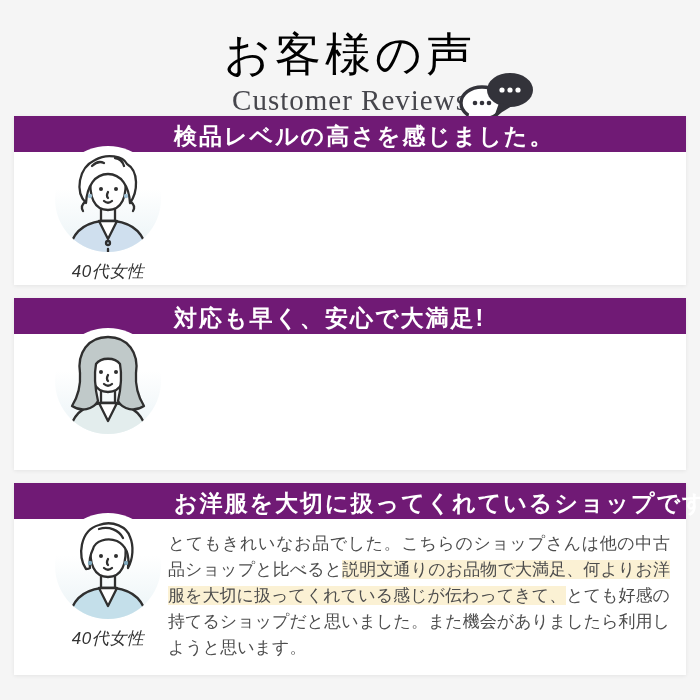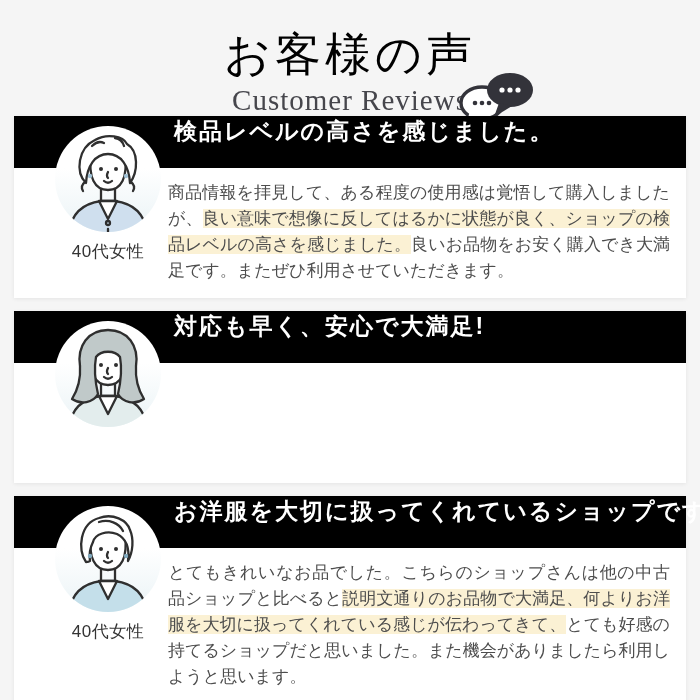--- a/index.html
+++ b/index.html
@@ -28,33 +28,33 @@
   .card {
     position:relative;
     margin:0 14px 13px 14px;
     background:#ffffff;
     min-height:169px;
     box-shadow:0 1px 4px rgba(0,0,0,.07);
   }
   .card-2 { min-height:172px; }
   .card-3 { min-height:174px; }
   .card-header {
-    height:52px;
-    background:#000000;
-    display:flex; align-items:flex-start;
+    height:36px;
+    background:#701a75;
+    display:flex; align-items:flex-end;
     padding-left:160px;
   }
   .card-title {
     color:#ffffff;
     font-size:23px; font-weight:bold; letter-spacing:2px;
     white-space:nowrap;
   }
   .avatar-col {
-    position:absolute; left:38px; top:10px; width:112px;
-    text-align:center; z-index:2;
+    position:absolute; left:38px; top:30px; width:112px;
+    text-align:center; z-index:2;font-style:italic;
   }
   .avatar-circle {
     width:106px; height:106px; margin:0 auto;
     border-radius:50%;
     background:linear-gradient(180deg,#ffffff 40%,#eaf3f6 100%);
     overflow:hidden;
   }
   .avatar-circle svg { display:block; width:106px; height:106px; }
   .avatar-label { margin-top:8px; font-size:17px; color:#333333; letter-spacing:.5px; }
   .card-body {
@@ -106,21 +106,20 @@
           <circle cx="61" cy="43" r="2" fill="#2f2f2f"></circle>
         <path class="stroke" d="M53,46 q-2,4 0,6 M49,55 q4,3.5 8,0"></path>
         <circle cx="35" cy="50" r="2.2" fill="#9fc0d4"></circle>
           <circle cx="71" cy="50" r="2.2" fill="#9fc0d4"></circle>
         <circle cx="53" cy="97" r="2" class="stroke"></circle>
         <path class="stroke" d="M53,103 l0,3"></path>
       </svg>
     </div>
     <div class="avatar-label">40代女性</div>
   </div>
-  <p class="card-body"><span>商品情報を拝見して、ある程度の使用感は覚悟して購入しましたが、</span><span class="hl">良い意味で想像に反してはるかに状態が良く、ショップの検品レベルの高さを感じました。</span><span>良いお品物をお安く購入でき大満足です。またぜひ利用させていただきます。</span></p>
 </section>
 
 <section class="card card-2">
   <div class="card-header">
     <h2 class="card-title">対応も早く、安心で大満足!</h2>
   </div>
   <div class="avatar-col">
     <div class="avatar-circle">
       <svg viewBox="0 0 106 106" aria-hidden="true">
         <path d="M14,108 C16,84 32,77 46,75 L60,75 C74,77 90,84 92,108 Z" fill="#e3eded" stroke="#2f2f2f" stroke-width="2.3" stroke-linejoin="round"></path>

